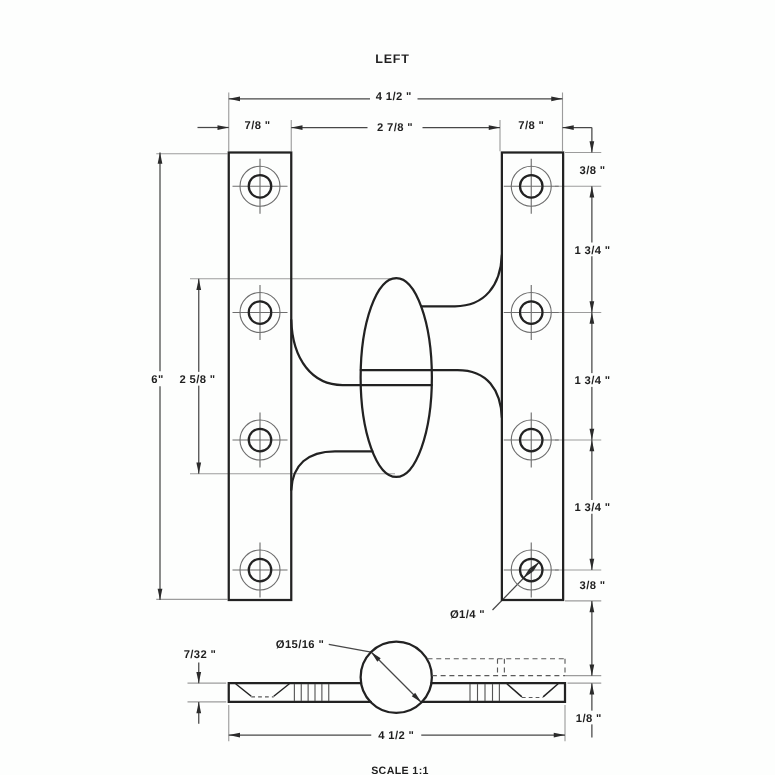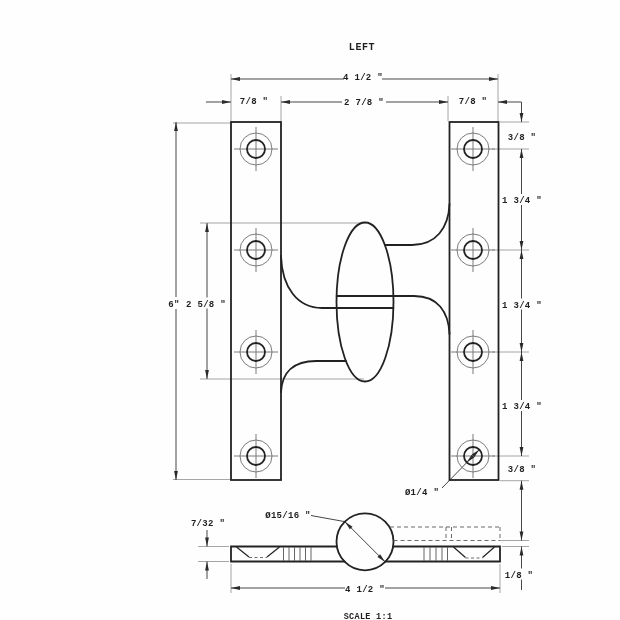--- a/index.html
+++ b/index.html
@@ -1,17 +1,17 @@
 <!DOCTYPE html>
 <html><head>
 <meta charset="utf-8">
 <style>
   html,body{margin:0;padding:0;background:#fdfefd;}
   .stage{position:relative;width:542px;height:620px;background:#fdfefd;overflow:hidden;
-         font-family:Liberation Mono, monospace;margin-left:48px;}
+         font-family:Liberation Sans, sans-serif;}
   svg{display:block}
   .outline{stroke:#222;stroke-width:1.8;fill:none;stroke-linecap:round}
   .outline-thin{stroke:#222;stroke-width:1.2;fill:none}
   .dim{stroke:#474747;stroke-width:1;fill:none}
   .ext{stroke:#9c9c9c;stroke-width:0.9;fill:none}
   .hole2{stroke:#6e6e6e;stroke-width:0.9;fill:none}
   .contour{stroke:#555;stroke-width:0.9;fill:none}
   .phantom{stroke:#5a5a5a;stroke-width:0.9;fill:none;stroke-dasharray:4 3}
   .cskdash{stroke:#5a5a5a;stroke-width:0.9;fill:none;stroke-dasharray:3 2.5}
   .lblbg{fill:#fdfefd;stroke:none}

